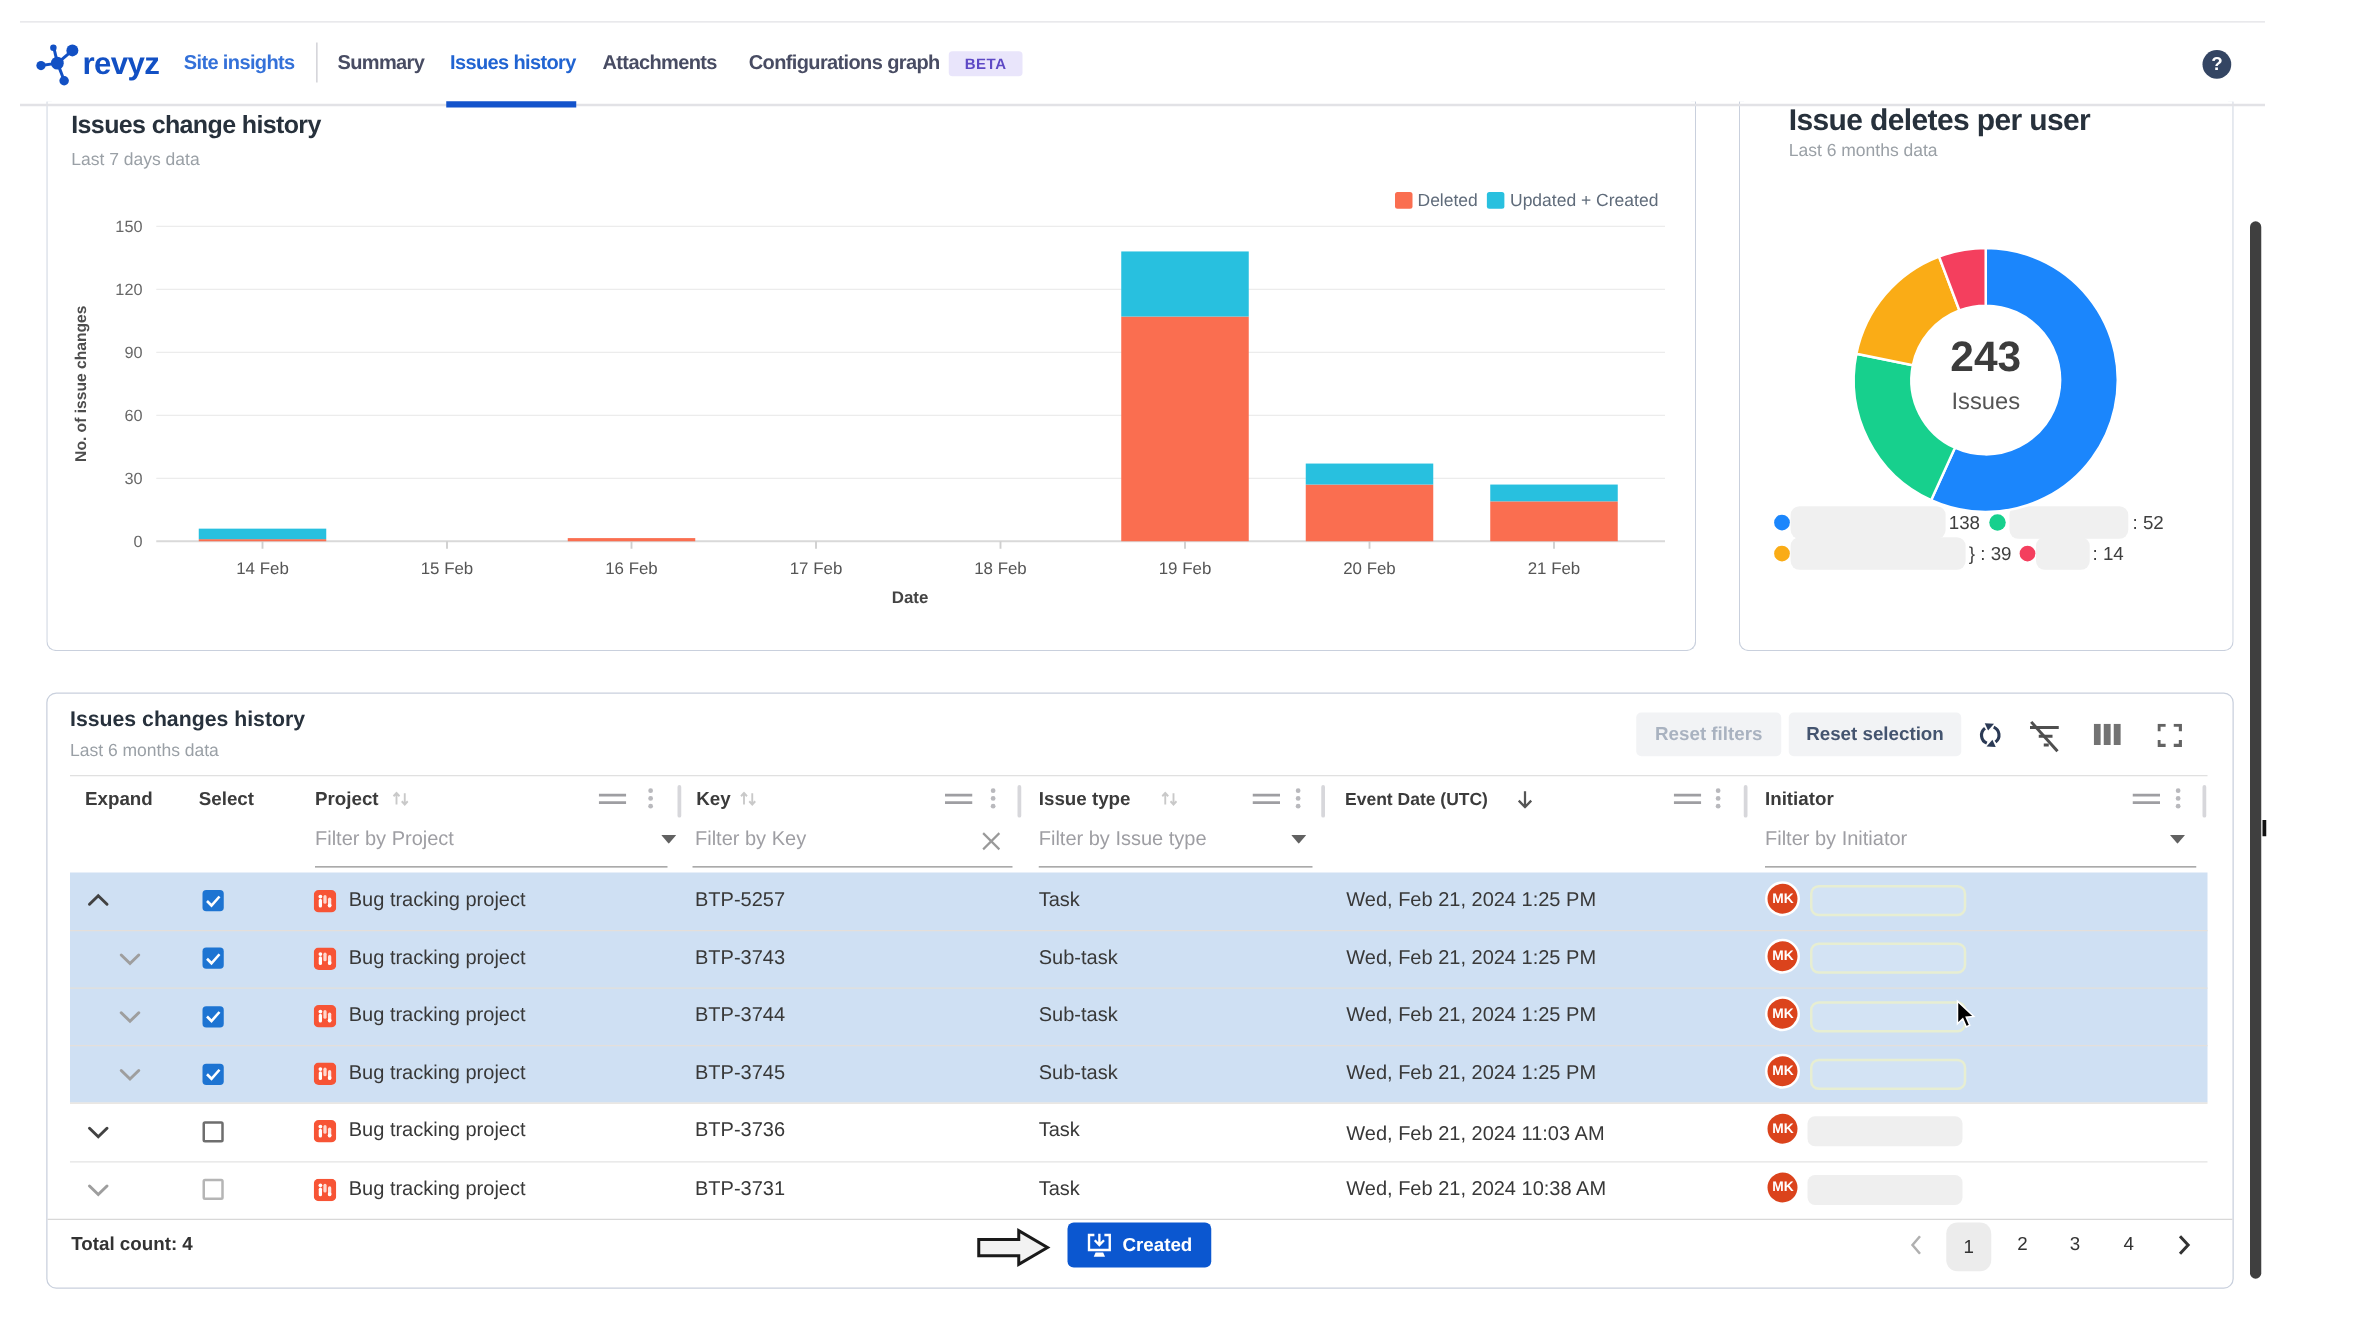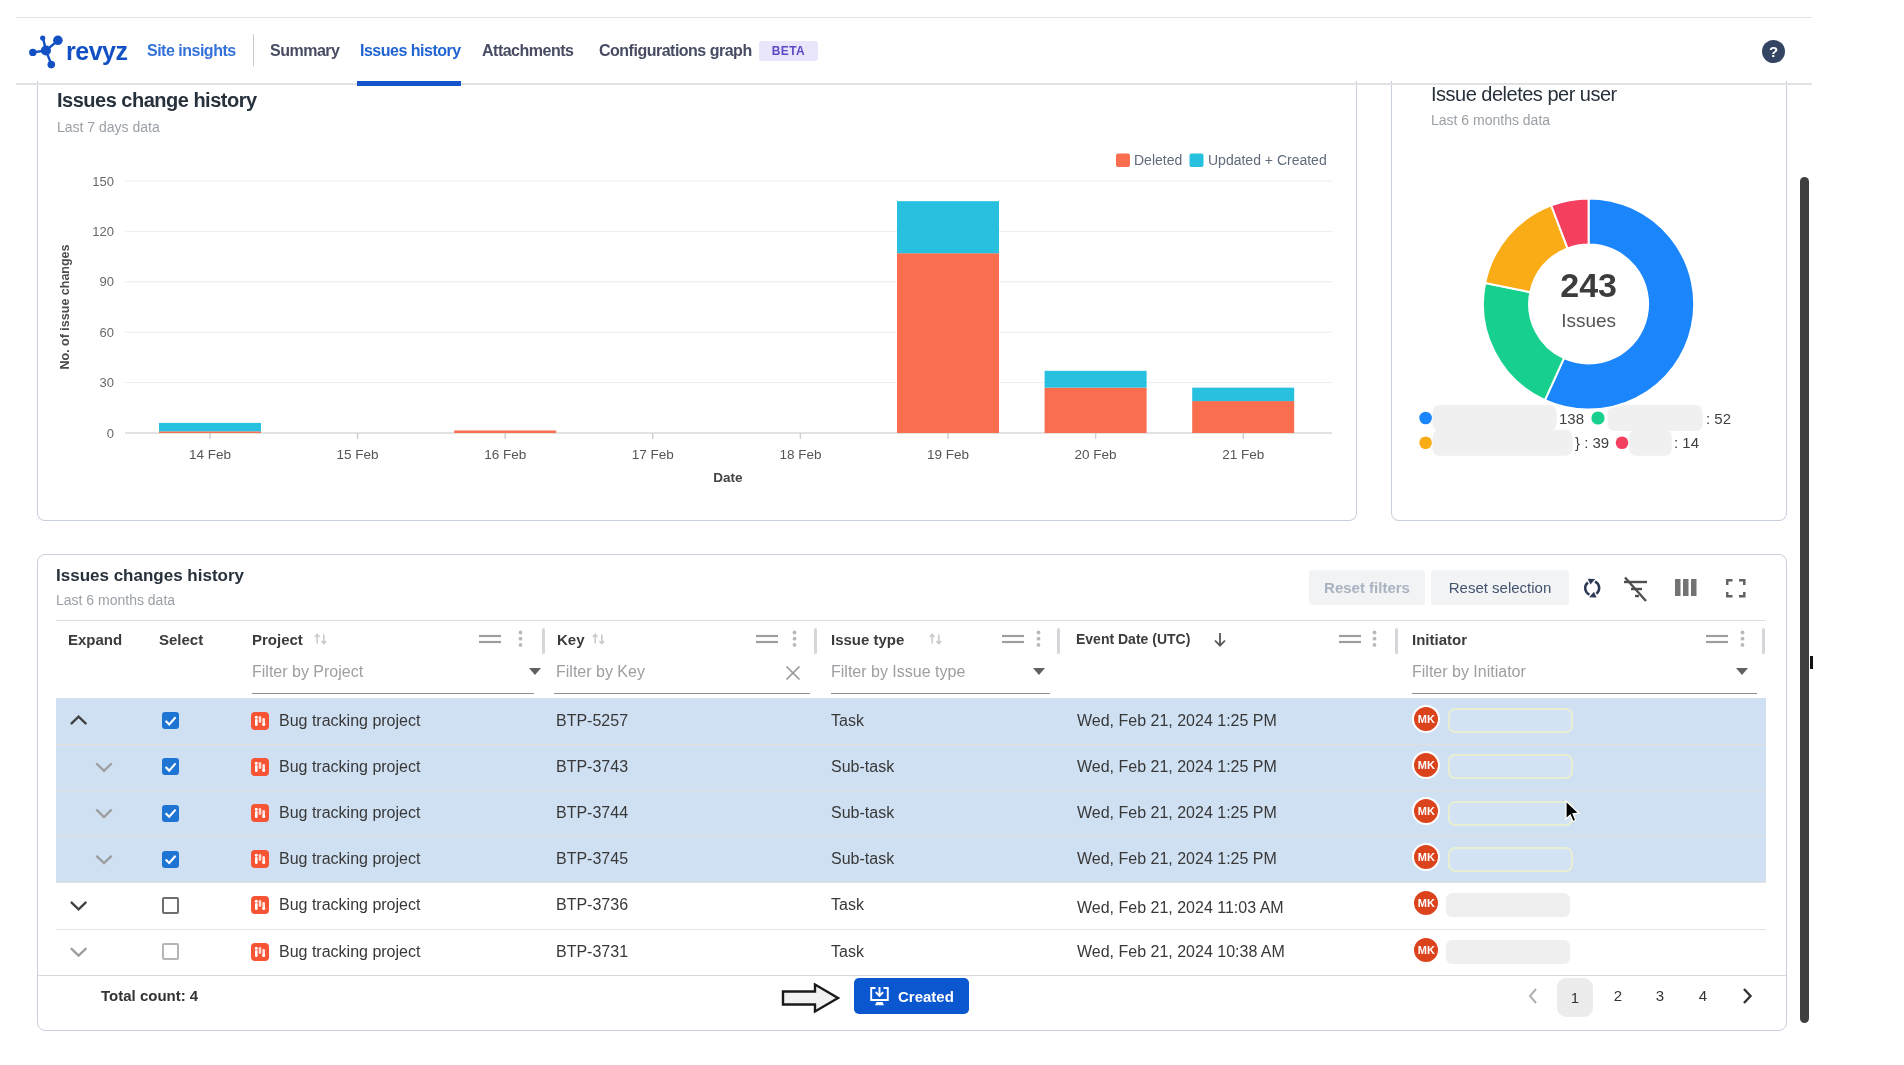--- a/index.html
+++ b/index.html
@@ -75,21 +75,21 @@
     <text x="1206.2" y="378" text-anchor="middle" font-size="13.5" fill="#555">21 Feb</text>
     <rect x="1155.2" y="320.08" width="102" height="31.92" fill="#fa6e50"></rect>
     <rect x="1155.2" y="306.64" width="102" height="13.44" fill="#28c0df"></rect>
     <text x="691" y="401" text-anchor="middle" font-size="13.5" font-weight="bold" fill="#444">Date</text>
     <rect x="1079" y="72.5" width="14" height="13.5" rx="2" fill="#fa6e50"></rect>
     <text x="1097" y="84" font-size="14" fill="#5f6b7a">Deleted</text>
     <rect x="1152.5" y="72.5" width="14" height="13.5" rx="2" fill="#28c0df"></rect>
     <text x="1171" y="84" font-size="14" fill="#5f6b7a">Updated + Created</text>
   </svg>
 <div class="card" style="left:1391px;top:81px;width:396px;height:440px;border-top:none;border-radius:0 0 8px 8px;"></div>
-<div class="abs" style="left:1431px;top:83px;font-size:20px;font-weight:normal;letter-spacing:-0.5px;color:#27313c;">Issue deletes per user</div>
+<div class="abs" style="left:1431px;top:83px;font-size:24px;font-weight:bold;letter-spacing:-0.5px;color:#27313c;">Issue deletes per user</div>
 <div class="abs" style="left:1431px;top:112px;font-size:14px;color:#9aa0a6;">Last 6 months data</div>
 <svg class="abs" style="left:1391px;top:81px;" width="396" height="440" viewBox="0 0 396 440">
     <circle cx="34.6" cy="337" r="6.3" fill="#1b86fc"></circle>
     <rect x="41.5" y="324" width="124" height="26" rx="7" fill="#f0f0f0"></rect>
     <text x="168" y="342.5" font-size="15" fill="#3f3f3f">138</text>
     <circle cx="207" cy="337" r="6.6" fill="#17d08d"></circle>
     <rect x="216.6" y="324" width="95" height="26" rx="7" fill="#f0f0f0"></rect>
     <text x="315" y="342.5" font-size="15" fill="#3f3f3f">: 52</text>
     <circle cx="34.6" cy="361.8" r="6.3" fill="#faac16"></circle>
     <rect x="41.5" y="348.8" width="140" height="26" rx="7" fill="#f0f0f0"></rect>
@@ -101,21 +101,21 @@
     <path d="M153.90,319.13 A105.6,105.6 0 0 1 94.11,201.98 L139.29,211.16 A59.5,59.5 0 0 0 172.98,277.17 Z" fill="#17d08d" stroke="#fff" stroke-width="2"></path>
     <path d="M94.11,201.98 A105.6,105.6 0 0 1 160.20,124.24 L176.53,167.36 A59.5,59.5 0 0 0 139.29,211.16 Z" fill="#faac16" stroke="#fff" stroke-width="2"></path>
     <path d="M160.20,124.24 A105.6,105.6 0 0 1 197.58,117.40 L197.59,163.50 A59.5,59.5 0 0 0 176.53,167.36 Z" fill="#f43f5e" stroke="#fff" stroke-width="2"></path>
     <text x="197.6" y="216" text-anchor="middle" font-size="34" font-weight="bold" fill="#3c3c3c">243</text>
     <text x="197.6" y="246" text-anchor="middle" font-size="19" fill="#555">Issues</text>
   </svg>
 <div class="card" style="left:37px;top:554px;width:1750px;height:477px;"></div>
 <div class="abs" style="left:56px;top:566px;font-size:17px;font-weight:bold;color:#27313c;">Issues changes history</div>
 <div class="abs" style="left:56px;top:592px;font-size:14px;color:#9aa0a6;">Last 6 months data</div>
 <div class="abs" style="left:1309px;top:570px;width:116px;height:35px;background:#f2f3f5;border-radius:4px;color:#a9b2c0;font-size:15px;font-weight:bold;text-align:center;line-height:35px;">Reset filters</div>
-<div class="abs" style="left:1431px;top:570px;width:138px;height:35px;background:#f2f3f5;border-radius:4px;color:#44546f;font-size:15px;font-weight:normal;text-align:center;line-height:35px;">Reset selection</div>
+<div class="abs" style="left:1431px;top:570px;width:138px;height:35px;background:#f2f3f5;border-radius:4px;color:#44546f;font-size:15px;font-weight:bold;text-align:center;line-height:35px;">Reset selection</div>
 <svg class="abs" style="left:1582px;top:578px;" width="21" height="21" viewBox="-0.5 -0.5 21 21">
 <g stroke="#2b3a55" stroke-width="2.5" fill="none">
 <path d="M6.96,16.04 A7.0,7.0 0 0 1 5.49,4.01"></path>
       <path d="M12.44,3.16 A7.0,7.0 0 0 1 13.91,15.19"></path>
     </g>
 <path d="M12.72,0.47 L5.30,0.17 L7.97,5.88 Z" fill="#2b3a55"></path>
     <path d="M6.68,18.73 L14.10,19.03 L11.43,13.32 Z" fill="#2b3a55"></path>
 </svg>
 <svg class="abs" style="left:1622px;top:576px;" width="27" height="27" viewBox="0 0 27 27">
 <g stroke="#4f4f4f" stroke-width="2.4" fill="none">
@@ -342,21 +342,21 @@
 <circle cx="5.3" cy="5.2" r="1.5" fill="#fff"></circle>
     <circle cx="12.7" cy="12.2" r="1.5" fill="#fff"></circle>
   </svg>
 <div class="abs" style="left:279px;top:942.6px;font-size:16px;color:#383838;">Bug tracking project</div>
 <div class="abs" style="left:556px;top:942.6px;font-size:16px;color:#383838;">BTP-3731</div>
 <div class="abs" style="left:831px;top:942.6px;font-size:16px;color:#383838;">Task</div>
 <div class="abs" style="left:1077px;top:942.6px;font-size:16px;color:#383838;">Wed, Feb 21, 2024 10:38 AM</div>
 <div class="abs" style="left:1412.4px;top:935.6px;width:28px;height:28px;border-radius:50%;background:#db431c;border:2px solid #fff;color:#fff;font-size:11px;font-weight:bold;text-align:center;line-height:24px;">MK</div>
 <div class="abs" style="left:1446px;top:939.6px;width:124px;height:24px;background:#efefef;border-radius:6px;"></div>
 <div class="abs" style="left:38px;top:974.7px;width:1748px;height:1px;background:#d8d8d8;"></div>
-<div class="abs" style="left:57px;top:987px;font-size:15px;font-weight:bold;color:#333;margin-left:44px;">Total count: 4</div>
+<div class="abs" style="left:57px;top:987px;font-size:15px;font-weight:bold;color:#333;">Total count: 4</div>
 <div class="abs" style="left:854px;top:978px;width:115px;height:35.5px;background:#0b57d0;border-radius:5px;"></div>
 <svg class="abs" style="left:869px;top:986px;" width="21" height="20" viewBox="0 0 21 20">
 <g stroke="#fff" stroke-width="1.9" fill="none">
 <path d="M6.5,2 H2.2 V14 H18.8 V2 H14.5"></path>
 <path d="M10.5,1 V9.5 M6.8,6.2 L10.5,10 L14.2,6.2"></path>
 </g>
 <path d="M7.5,16 H13.5 L15,19.3 H6 Z" fill="#fff"></path>
 </svg>
 <div class="abs" style="left:898px;top:988px;font-size:15px;font-weight:bold;color:#fff;">Created</div>
 <div class="abs" style="left:1557px;top:978px;width:36px;height:39px;background:#ececec;border-radius:9px;color:#333;font-size:15px;text-align:center;line-height:39px;">1</div>

